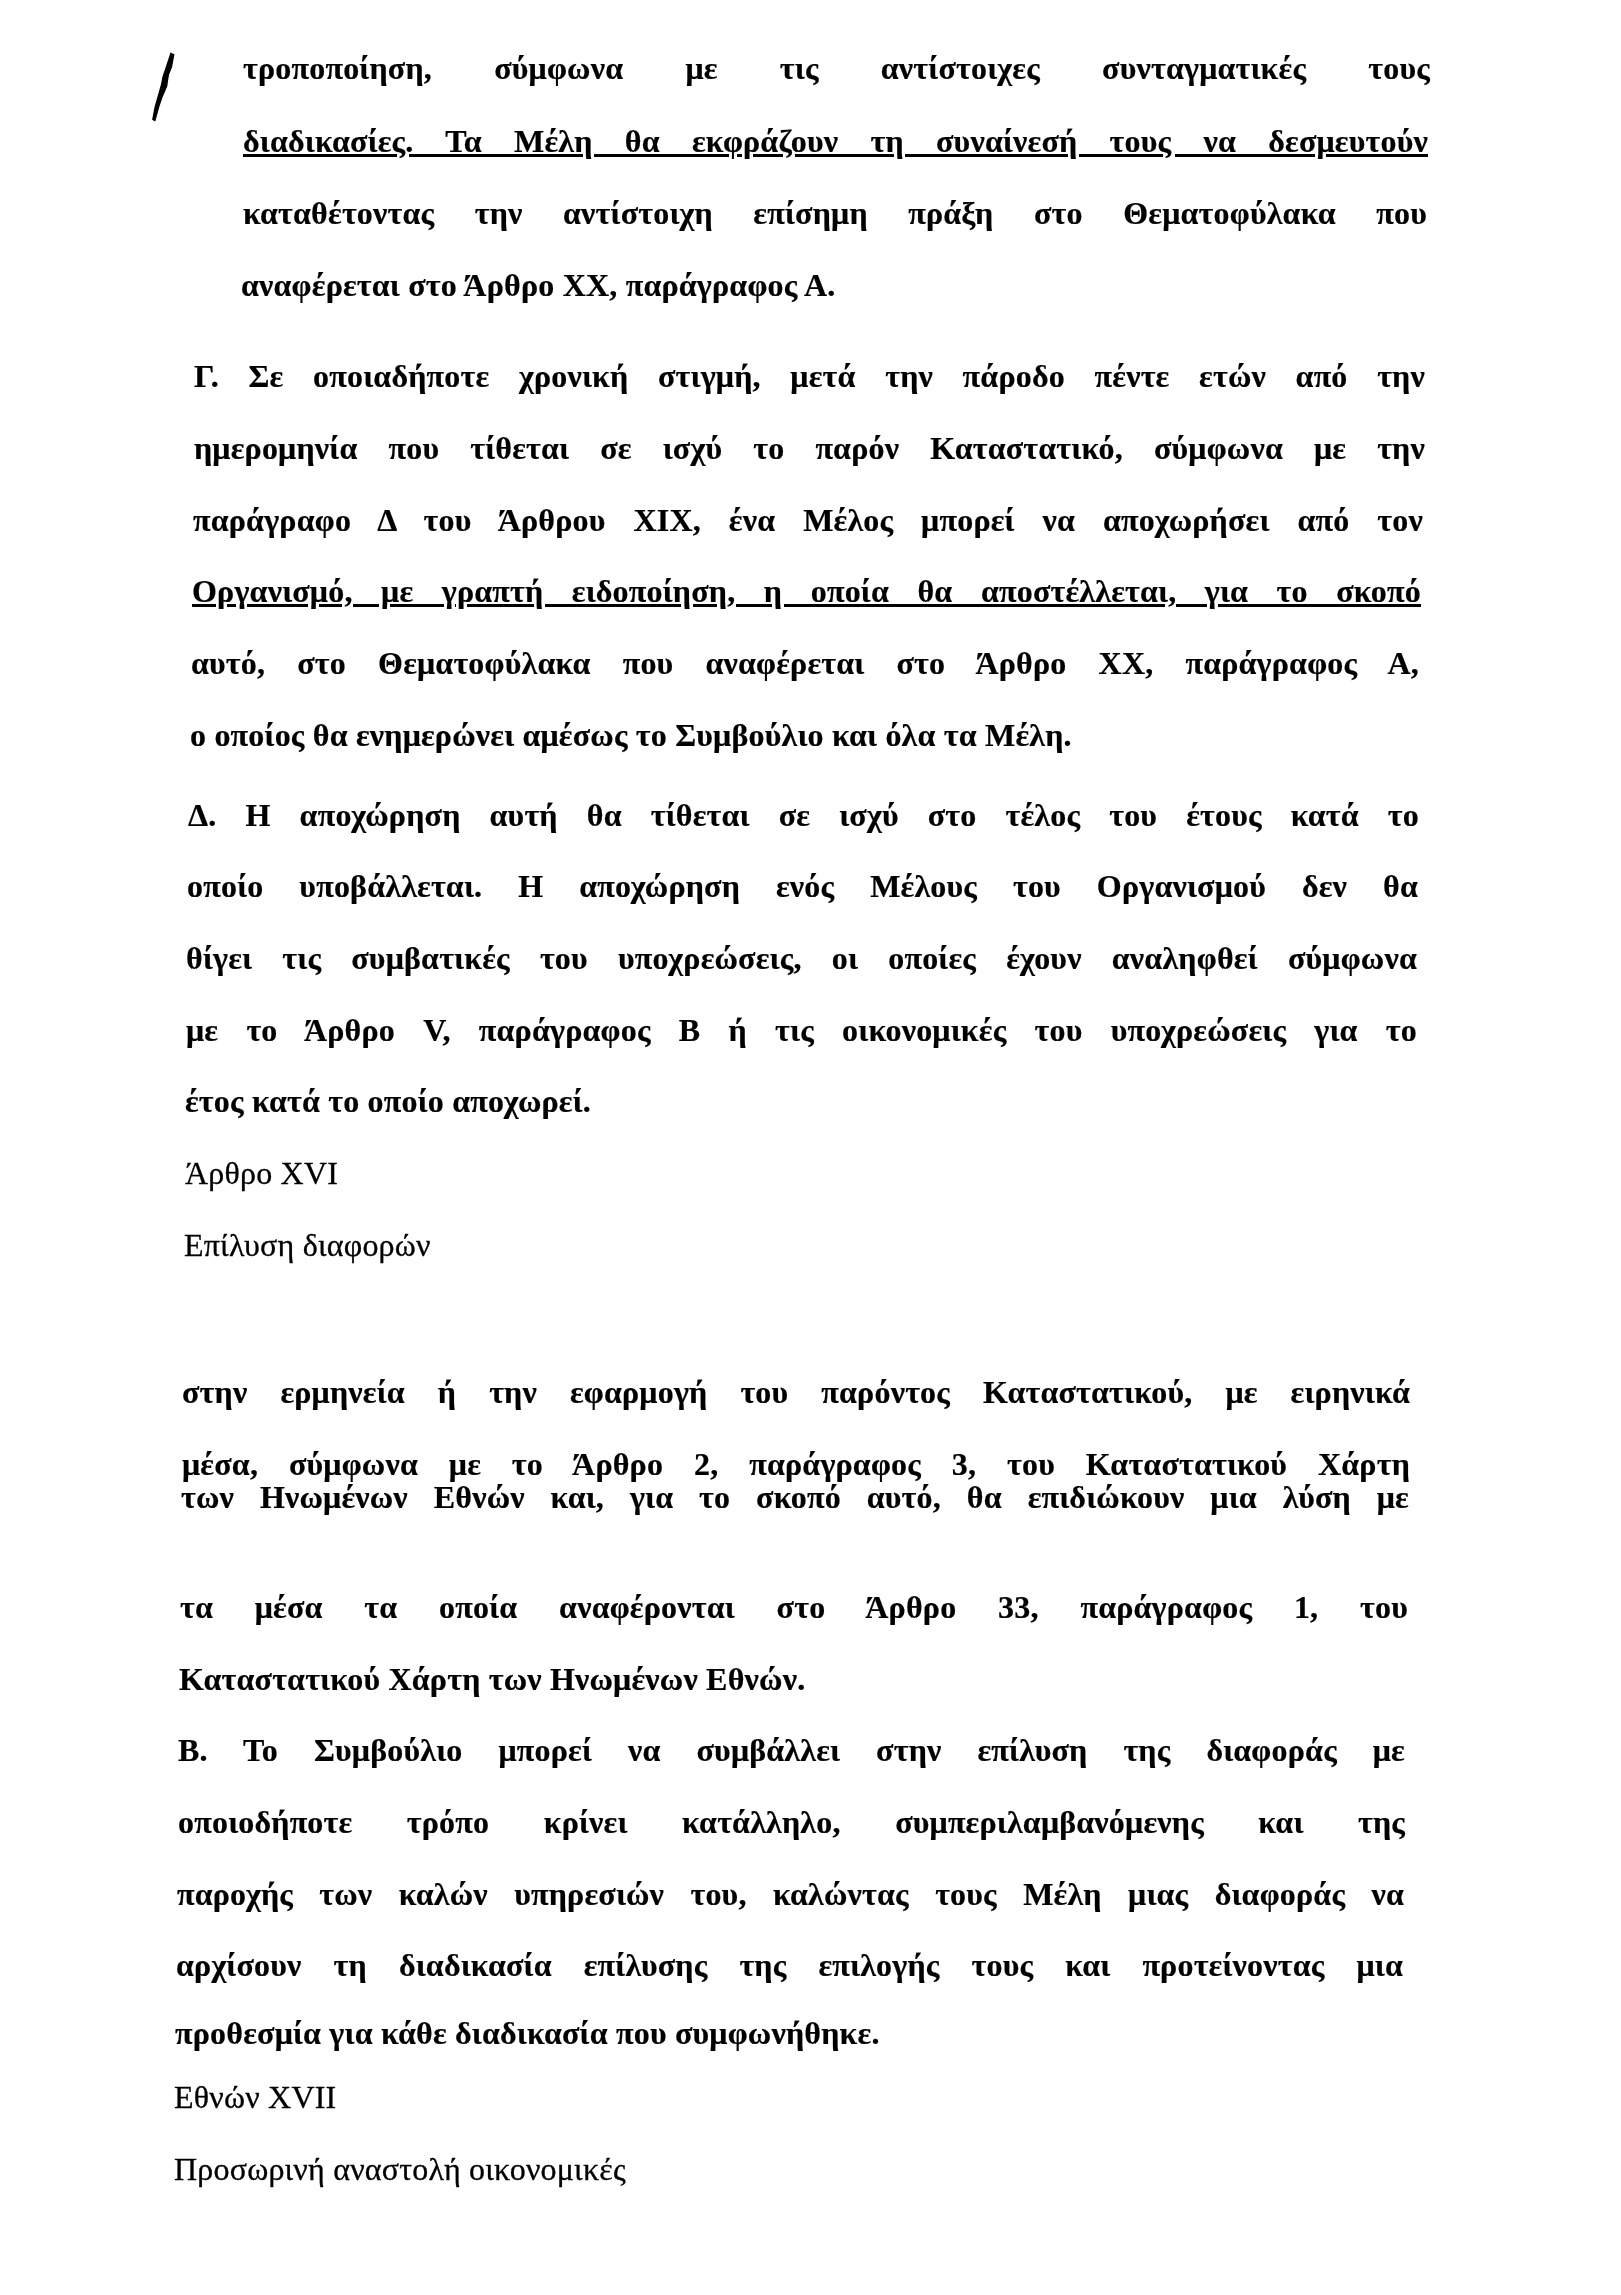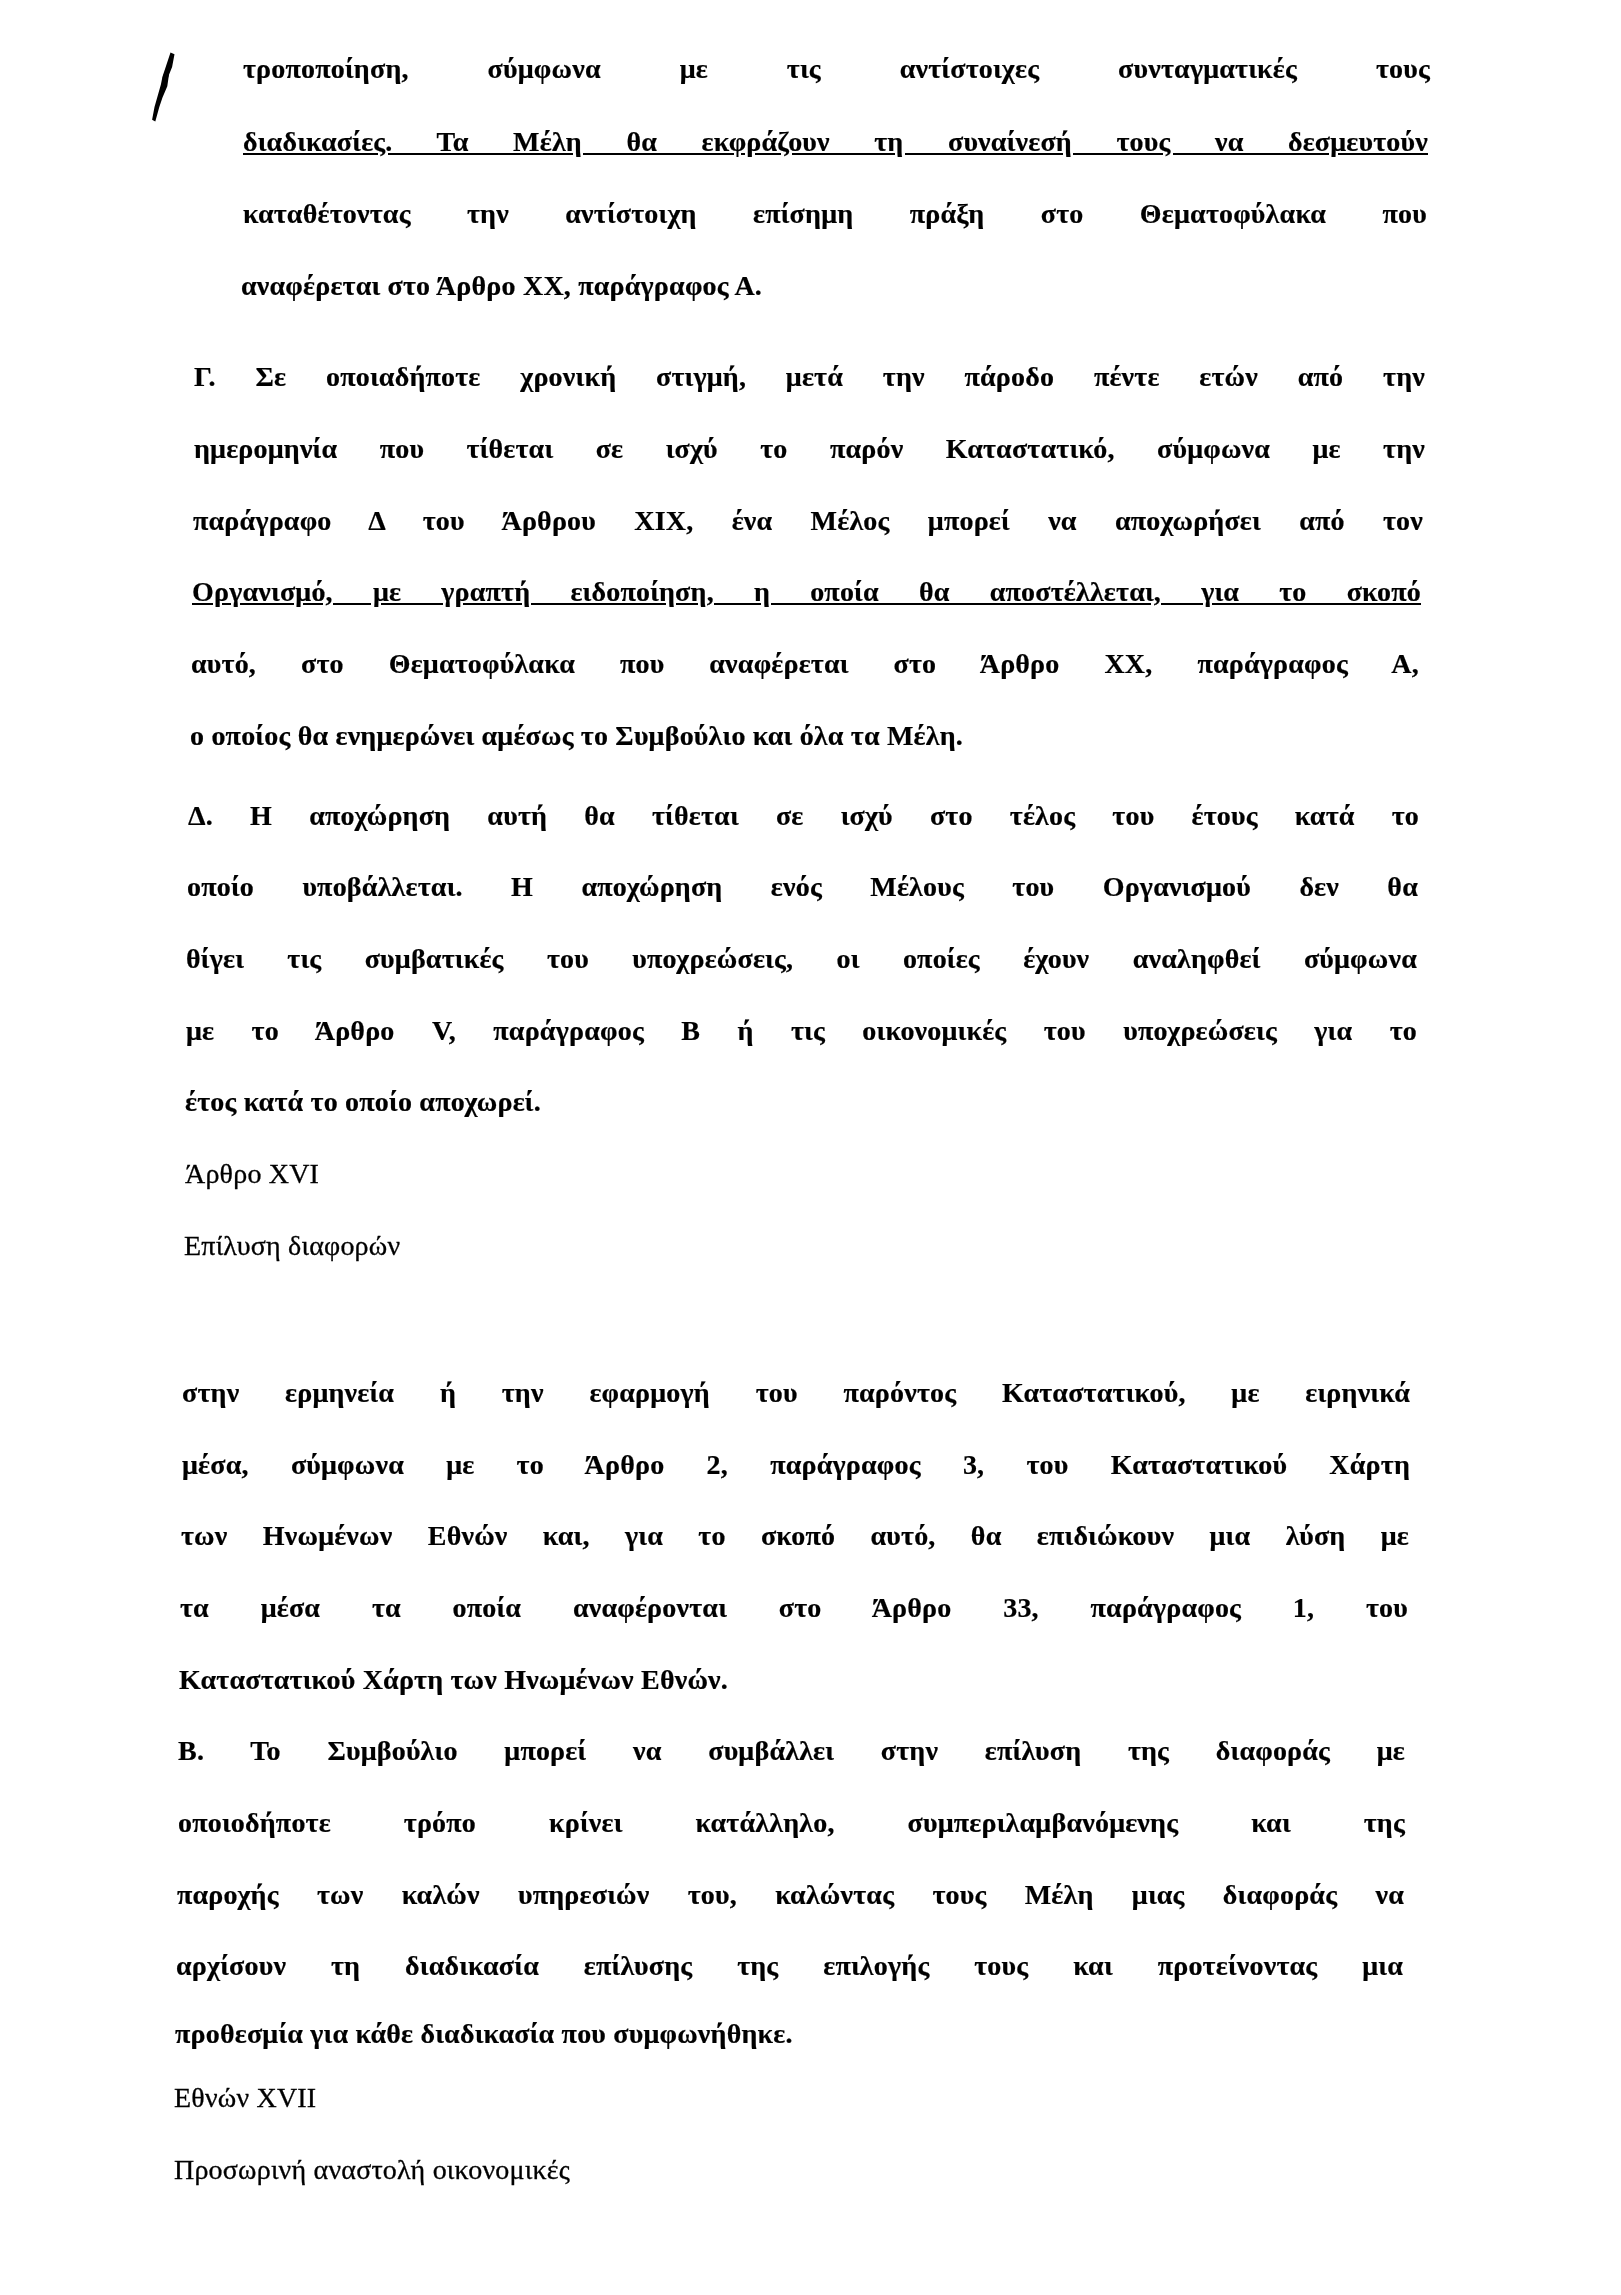--- a/index.html
+++ b/index.html
@@ -4,21 +4,21 @@
 <style>
   html, body { margin: 0; padding: 0; background: #ffffff; }
   body { width: 1622px; height: 2295px; position: relative; overflow: hidden; }
   .page {
     position: absolute; left: 0; top: 0; width: 1622px; height: 2295px;
     background: #ffffff; color: #000000;
     font-family: "Liberation Serif", "DejaVu Serif", serif;
   }
   .line {
     position: absolute;
-    font-size: 28px;
+    font-size: 32px;
     line-height: 45px;
     height: 45px;
     white-space: nowrap;
     text-align: justify;
     text-align-last: justify;
     letter-spacing: 0.2px;
     font-weight: bold;
     -webkit-text-stroke: 0.2px #000;
   }
   .line.last { text-align-last: left; }
@@ -52,21 +52,21 @@
   <div class="line" style="left:187px; top:864px; width:1231px;">οποίο υποβάλλεται. Η αποχώρηση ενός Μέλους του Οργανισμού δεν θα</div>
   <div class="line" style="left:186px; top:936px; width:1231px;">θίγει τις συμβατικές του υποχρεώσεις, οι οποίες έχουν αναληφθεί σύμφωνα</div>
   <div class="line" style="left:186px; top:1008px; width:1231px;">με το Άρθρο V, παράγραφος Β ή τις οικονομικές του υποχρεώσεις για το</div>
   <div class="line last" style="left:185px; top:1079px; width:1227px;">έτος κατά το οποίο αποχωρεί.</div>
 
   <div class="line last heading" style="left:185px; top:1151px; width:1227px;">Άρθρο XVI</div>
   <div class="line last heading" style="left:184px; top:1223px; width:1227px;">Επίλυση διαφορών</div>
 
   <div class="line" style="left:182px; top:1370px; width:1228px;">στην ερμηνεία ή την εφαρμογή του παρόντος Καταστατικού, με ειρηνικά</div>
   <div class="line" style="left:182px; top:1442px; width:1228px;">μέσα, σύμφωνα με το Άρθρο 2, παράγραφος 3, του Καταστατικού Χάρτη</div>
-  <div class="line" style="left:181px; top:1513px; width:1228px;">των Ηνωμένων Εθνών και, για το σκοπό αυτό, θα επιδιώκουν μια λύση με</div>
+  <div class="line" style="left:181px; top:1475px; width:1228px;">των Ηνωμένων Εθνών και, για το σκοπό αυτό, θα επιδιώκουν μια λύση με</div>
   <div class="line" style="left:180px; top:1585px; width:1228px;">τα μέσα τα οποία αναφέρονται στο Άρθρο 33, παράγραφος 1, του</div>
   <div class="line last" style="left:179px; top:1657px; width:1227px;">Καταστατικού Χάρτη των Ηνωμένων Εθνών.</div>
 
   <div class="line" style="left:178px; top:1800px; width:1227px;">οποιοδήποτε τρόπο κρίνει κατάλληλο, συμπεριλαμβανόμενης και της</div>
   <div class="line" style="left:178px; top:1728px; width:1227px;">Β. Το Συμβούλιο μπορεί να συμβάλλει στην επίλυση της διαφοράς με</div>
   <div class="line" style="left:177px; top:1872px; width:1227px;">παροχής των καλών υπηρεσιών του, καλώντας τους Μέλη μιας διαφοράς να</div>
   <div class="line" style="left:176px; top:1943px; width:1227px;">αρχίσουν τη διαδικασία επίλυσης της επιλογής τους και προτείνοντας μια</div>
   <div class="line last" style="left:175px; top:2011px; width:1227px;">προθεσμία για κάθε διαδικασία που συμφωνήθηκε.</div>
 
   <div class="line last heading" style="left:174px; top:2075px; width:1227px;">Εθνών XVII</div>

